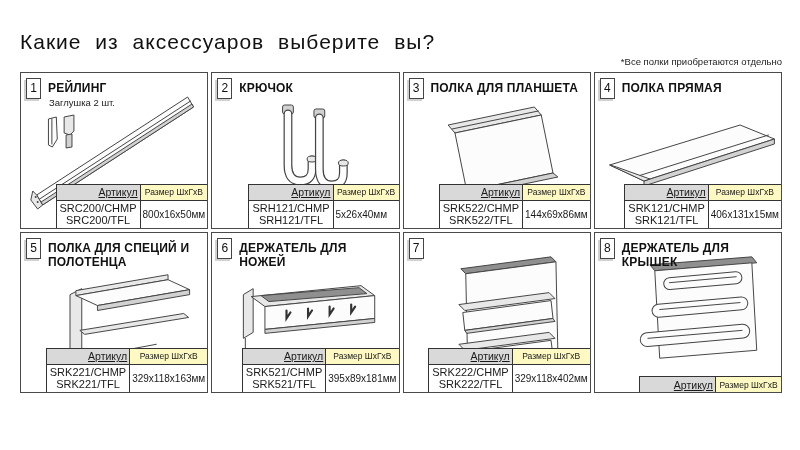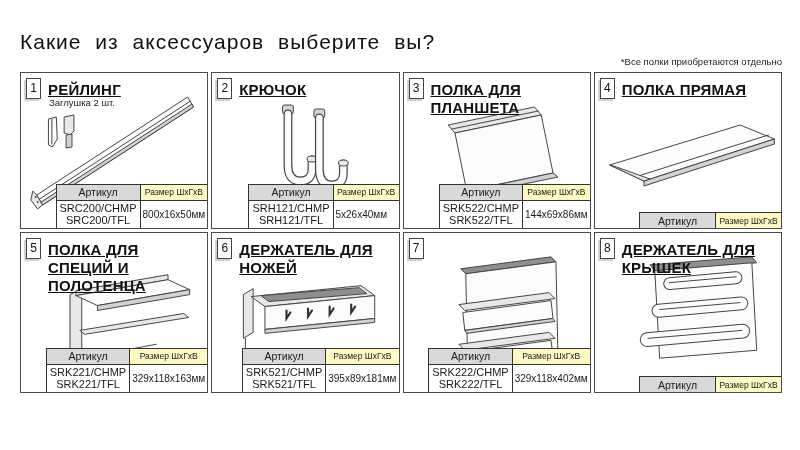--- a/index.html
+++ b/index.html
@@ -14,31 +14,31 @@
   .grid { position:absolute; left:20px; top:72px; width:762px; height:321px;
     display:grid; grid-template-columns:repeat(4,1fr); grid-template-rows:157px 161px; gap:3px; }
 
   .cell { position:relative; border:1px solid #4a4a4a; background:#fff; overflow:hidden; }
 
   .cell-head { position:absolute; top:5px; left:5px; right:3px; display:flex;
     align-items:flex-start; gap:7px; z-index:3; }
   .badge { flex:0 0 auto; width:15px; height:21px; border:1px solid #444; background:#fff;
     box-shadow:-2px 2px 0 rgba(0,0,0,0.18); font-size:12px; line-height:19px;
     text-align:center; color:#111; }
-  .cell-title { font-size:15px; font-weight:bold; line-height:1.2; letter-spacing:.2px;
-    padding-top:3px; color:#111;text-decoration:underline; }
+  .cell-title { font-size:12px; font-weight:bold; line-height:1.2; letter-spacing:.2px;
+    padding-top:3px; color:#111; }
   .cell-subtitle { position:absolute; top:24px; left:28px; font-size:9.5px; z-index:3; color:#222; }
 
   .illus { position:absolute; inset:0; width:100%; height:100%; z-index:1; }
 
   table.spec { position:absolute; right:-1px; bottom:-1px; border-collapse:collapse; z-index:4;
     background:#fff; }
   table.spec th, table.spec td { border:1px solid #333; }
   th.h-article { width:76px; background:#d9d9d9; font-weight:400; font-size:10.5px;
-    text-align:center; height:16px; padding:1px 2px; }
+    text-align:right; height:16px; padding:1px 2px;text-decoration:underline; }
   th.h-size { width:66px; background:#fef9c3; font-weight:400; font-size:8.5px;
     text-align:center; padding:1px 2px; }
   td.v-article { font-size:11px; line-height:1.15; padding:1px 3px; text-align:center; }
   td.v-size { font-size:10px; text-align:left; padding:1px 2px; }
 
   svg .ln { stroke:#444; stroke-width:1; fill:none; stroke-linejoin:round; stroke-linecap:round; }
   svg .f0 { stroke:#444; stroke-width:1; fill:#fcfcfc; stroke-linejoin:round; }
   svg .f1 { stroke:#444; stroke-width:1; fill:#e8e8e8; stroke-linejoin:round; }
   svg .f2 { stroke:#444; stroke-width:1; fill:#d2d2d2; stroke-linejoin:round; }
   svg .f3 { stroke:#444; stroke-width:1; fill:#8f8f8f; stroke-linejoin:round; }
@@ -162,20 +162,27 @@
         <polygon class="f2" points="50,108 183,66 183,71 50,113"></polygon>
         <line class="ln" x1="44" y1="103" x2="177" y2="62"></line>
         <polygon class="f1" points="15,92 22,94 56,106 50,108"></polygon>
       </svg>
       <table class="spec">
         <tbody>
             <tr>
           <th class="h-article">Артикул</th>
           <th class="h-size">Размер ШхГхВ</th>
         </tr>
+        <tr>
+          <td class="v-article">
+            <div>SRK121/CHMP</div>
+            <div>SRK121/TFL</div>
+          </td>
+          <td class="v-size">406x131x15мм</td>
+        </tr>
       </tbody>
         </table>
     </section>
 
     <section class="cell">
       <div class="cell-head">
         <span class="badge">5</span>
         <h2 class="cell-title">ПОЛКА ДЛЯ СПЕЦИЙ И ПОЛОТЕНЦА</h2>
       </div>
       <svg class="illus" viewBox="0 0 190 160" preserveAspectRatio="none">

